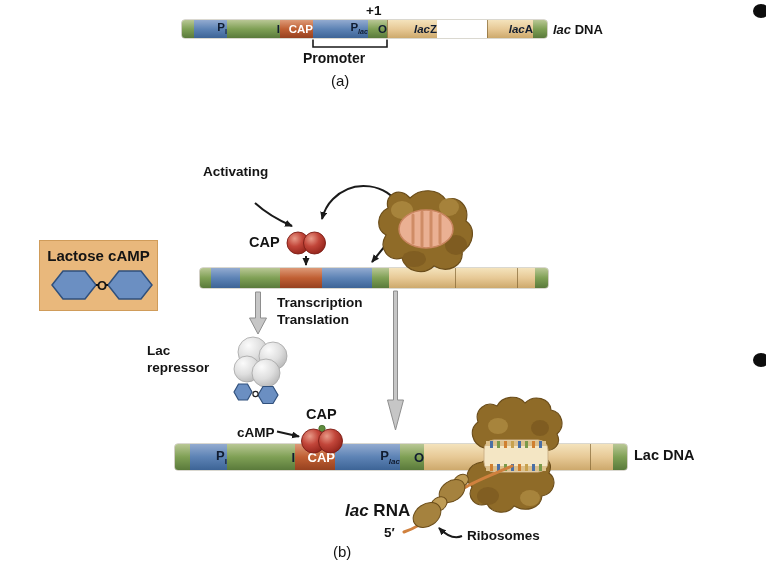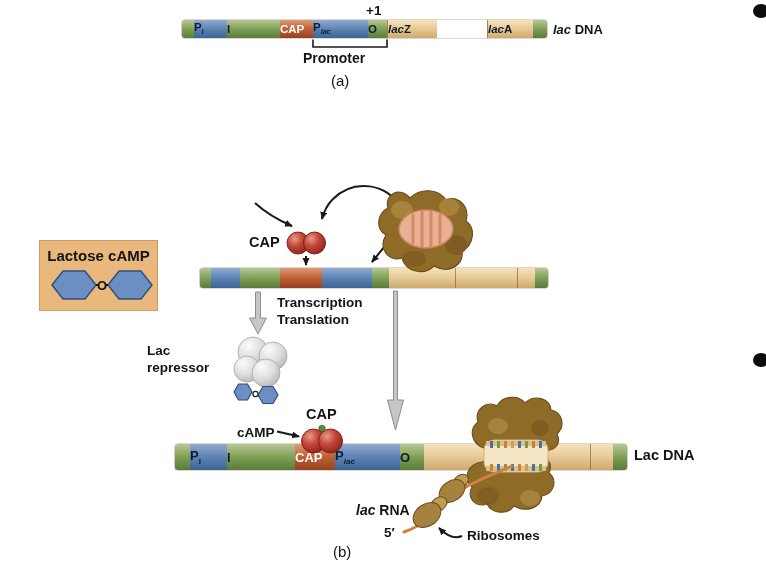--- a/index.html
+++ b/index.html
@@ -1,21 +1,21 @@
 <!DOCTYPE html>
 <html><head>
 <meta charset="utf-8">
 <style>
   html,body{margin:0;background:#fff;}
   .stage{position:relative;width:766px;height:570px;background:#ffffff;overflow:hidden;
          font-family:"Liberation Sans",sans-serif;color:#141414;}
   
   .bar{position:absolute;display:flex;border-radius:3px;overflow:hidden;
        box-shadow:0 0 0 .6px rgba(90,80,45,.45);}
-  .seg{height:100%;display:flex;align-items:center;justify-content:flex-start;}
+  .seg{height:100%;display:flex;align-items:center;justify-content:flex-end;}
   .seg.div{border-left:1px solid rgba(125,95,45,.65);box-sizing:border-box;}
   .c-green{background:linear-gradient(#b9c795,#7fa055 50%,#5a7a3b);}
   .c-blue {background:linear-gradient(#93abd0,#5d83b5 50%,#3d6496);}
   .c-red  {background:linear-gradient(#dd9a78,#c05f33 50%,#96411f);}
   .c-tan  {background:linear-gradient(#f4e3bc,#e7c996 50%,#cda96c);}
   .sl{font-weight:bold;color:#101c30;}
   .sl.wh{color:#ffffff;}
   .sl i{font-style:italic;}
   .sl sub{font-size:.62em;}
   .sit{font-style:italic;}
@@ -65,34 +65,35 @@
       <div class="seg c-tan div" style="width: 46px;">
         <span class="sl"><i>lac</i>A</span>
       </div>
       <div class="seg c-green" style="width: 14px;"></div>
     </div>
   <div class="lbl" style="left:553px;top:21px;font-size:13px;"><i>lac</i><span> DNA</span></div>
   <div class="lbl ctr" style="left:303px;top:50px;width:94px;font-size:14px;">Promoter</div>
   <div class="lbl tag" style="left:331px;top:72px;">(a)</div>
 
   <div class="lbl ctr" style="left:203px;top:163px;width:116px;">
+    <div>Activating</div>
   </div>
   <div class="lbl" style="left:249px;top:234px;font-size:14.5px;">CAP</div>
   <div class="lbl" style="left:277px;top:294px;">
     <div>Transcription</div>
     <div>Translation</div>
   </div>
   <div class="lbl" style="left:147px;top:342px;">
     <div>Lac</div>
     <div>repressor</div>
   </div>
   <div class="lbl" style="left:306px;top:406px;font-size:14.5px;">CAP</div>
   <div class="lbl" style="left:237px;top:424px;">cAMP</div>
   <div class="lbl" style="left:634px;top:447px;font-size:14.5px;">Lac DNA</div>
-  <div class="lbl" style="left:356px;top:502px;font-size:14px;"><i>lac</i><span> RNA</span></div>
+  <div class="lbl" style="left:345px;top:502px;font-size:17px;"><i>lac</i><span> RNA</span></div>
   <div class="lbl" style="left:384px;top:524px;">5′</div>
   <div class="lbl" style="left:467px;top:527px;">Ribosomes</div>
   <div class="lbl tag" style="left:333px;top:543px;">(b)</div>
 
   <div class="lacbox">
     <div class="t">Lactose cAMP</div>
     <svg width="116" height="42" viewBox="0 0 116 42">
       <polygon points="12,21 23,7 45,7 56,21 45,35 23,35" fill="#6b8fc2" stroke="#30507c" stroke-width="1.5"></polygon>
       <polygon points="68,21 79,7 101,7 112,21 101,35 79,35" fill="#6b8fc2" stroke="#30507c" stroke-width="1.5"></polygon>
       <path d="M56,21 L59,21 M65,21 L68,21" stroke="#141414" stroke-width="2"></path>

